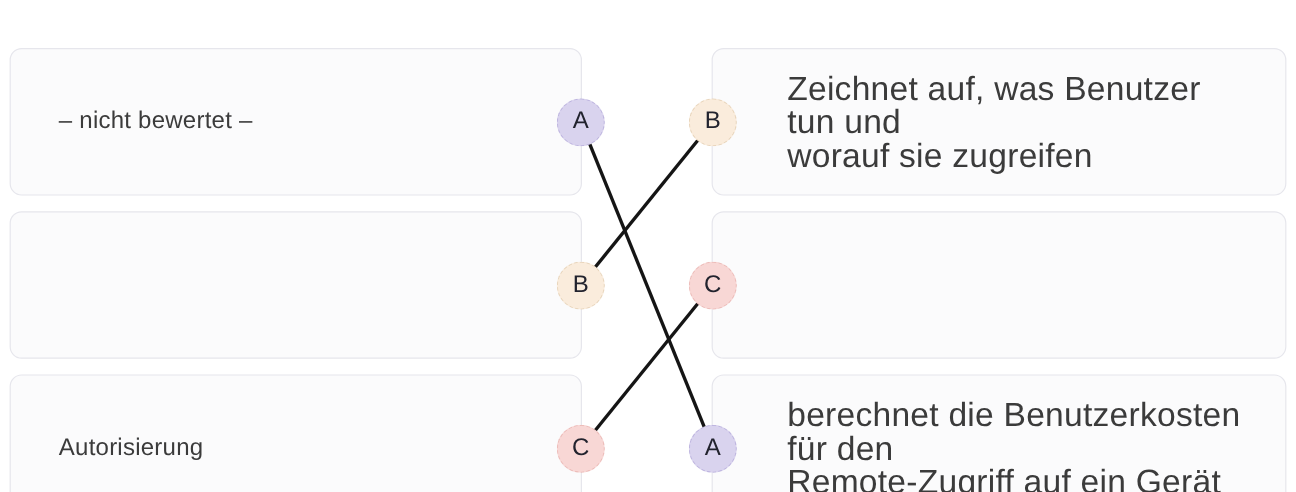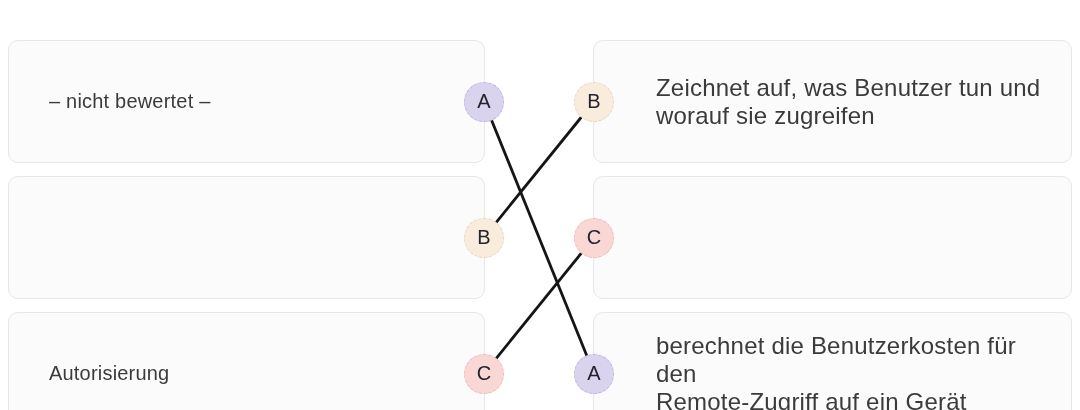--- a/index.html
+++ b/index.html
@@ -35,21 +35,21 @@
   .left-label {
     padding-left: 40px;
     padding-right: 48px;
     font-size: 20px;
     color: #3b3b3b;
     letter-spacing: 0.2px;
   }
   .right-text {
     padding-left: 62px;
     padding-right: 28px;
-    font-size: 24px;
+    font-size: 28px;
     line-height: 28px;
     color: #3b3b3b;
     letter-spacing: 0.2px;
     white-space: pre-line;
   }
 
   .badge {
     position: absolute;
     top: 50%;
     width: 40px;

